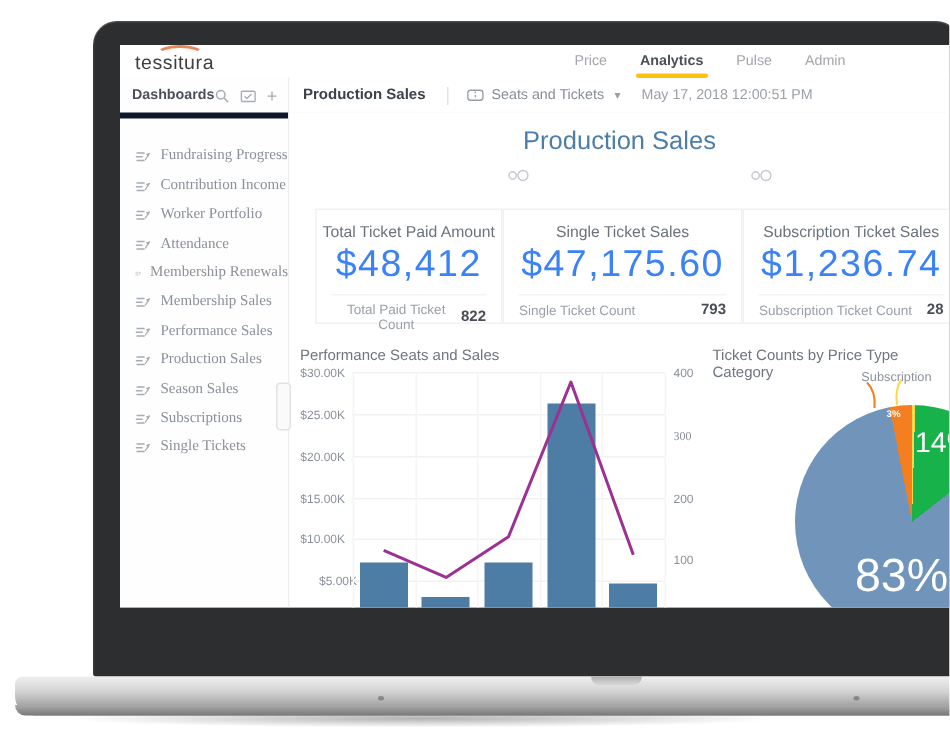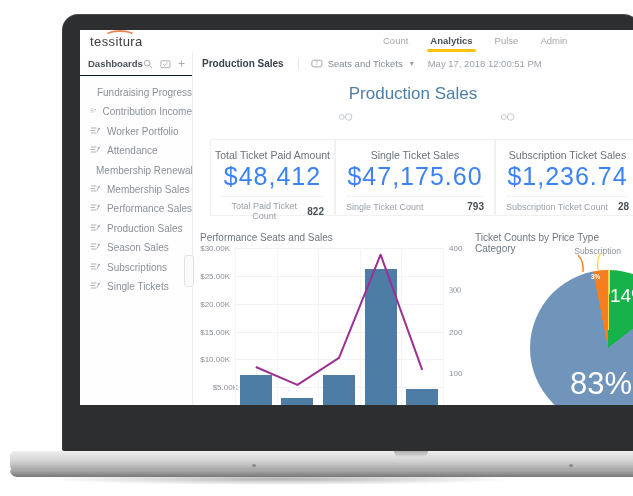--- a/index.html
+++ b/index.html
@@ -30,26 +30,26 @@
   .logo{position:absolute;left:10px;top:4px;font-size:13px;font-weight:500;color:#3e3e40;letter-spacing:.4px;}
   .logo-arc{position:absolute;left:24px;top:0px;width:28px;height:9px;border:2px solid transparent;
     border-top:2px solid #e8865b;border-radius:50%;}
   .nav-tabs{position:absolute;left:303px;top:0;height:22px;display:flex;gap:22px;align-items:center;}
   .nav-tab{font-size:9.5px;color:#a3a6ab;position:relative;height:22px;line-height:22px;cursor:pointer;}
   .nav-tab.active{color:#4c5157;font-weight:bold;}
   .nav-tab.active::after{content:"";position:absolute;left:-3px;right:-3px;bottom:0;height:3px;background:#fdc110;border-radius:2px;}
 
   
   .sidebar{position:absolute;left:0;top:22px;width:112px;height:353px;background:#fefefe;border-right:1px solid #ededed;}
-  .side-head{height:23px;border-bottom:1px solid #0f172a;display:flex;align-items:center;padding:0 8px;}
+  .side-head{height:23px;border-bottom:4px solid #0f172a;display:flex;align-items:center;padding:0 8px;}
   .side-head-title{font-size:9.5px;font-weight:bold;color:#4b5058;flex:1;}
   .side-head-icons{display:flex;gap:7px;align-items:center;color:#a6acb4;}
   .plus-glyph{font-size:12px;color:#a6acb4;line-height:10px;}
   .side-list{padding-top:11px;}
-  .side-item{display:flex;align-items:flex-start;gap:6px;height:19.4px;padding-left:10px;cursor:pointer;}
+  .side-item{display:flex;align-items:flex-end;gap:6px;height:19.4px;padding-left:10px;cursor:pointer;font-family:Liberation Serif, serif;}
   .side-item span{font-size:10px;color:#8b9099;white-space:nowrap;}
 
   .mainhead{position:absolute;left:113px;top:22px;right:0;height:23px;border-bottom:1px solid #ededed;
     display:flex;align-items:center;background:#fff;}
   .page-tab{font-size:10px;font-weight:bold;color:#3c424a;margin-left:9px;}
   .vdiv{width:1px;height:12px;background:#e4e4e4;margin:0 12px 0 14px;}
   .scope{display:flex;align-items:center;gap:5px;color:#868d96;font-size:9.5px;cursor:pointer;}
   .chev{font-size:8px;color:#9aa0a8;margin-left:2px;}
   .timestamp{font-size:9.5px;color:#9aa1a9;margin-left:14px;}
 
@@ -96,21 +96,21 @@
     <div class="screw" style="left:242px;"></div>
     <div class="screw" style="left:559px;"></div>
   </div>
 
   <div class="screen">
 
     <div class="topnav">
       <div class="logo">tessitura</div>
       <div class="logo-arc"></div>
       <div class="nav-tabs">
-        <div class="nav-tab">Count</div>
+        <div class="nav-tab">Price</div>
         <div class="nav-tab active">Analytics</div>
         <div class="nav-tab">Pulse</div>
         <div class="nav-tab">Admin</div>
       </div>
     </div>
 
     <div class="sidebar">
       <div class="side-head">
         <div class="side-head-title">Dashboards</div>
         <div class="side-head-icons">

